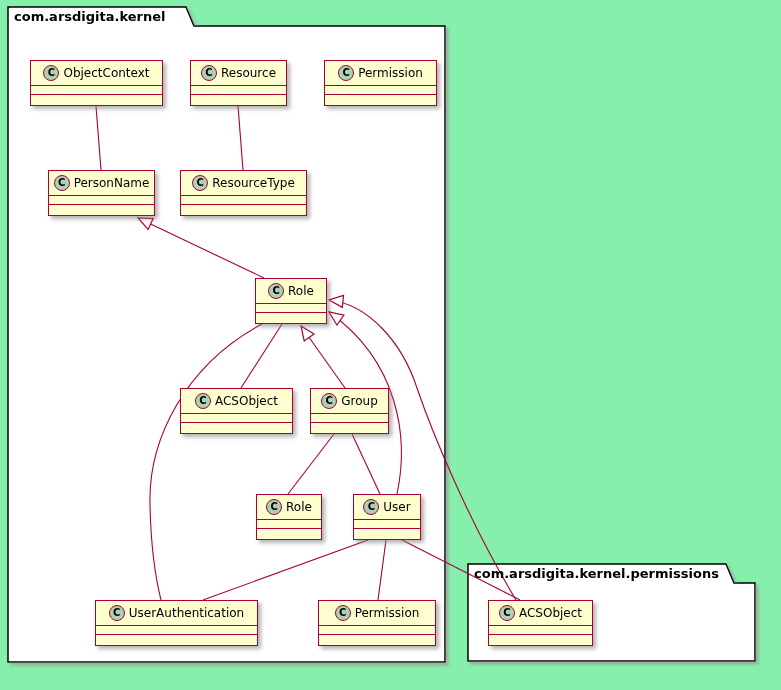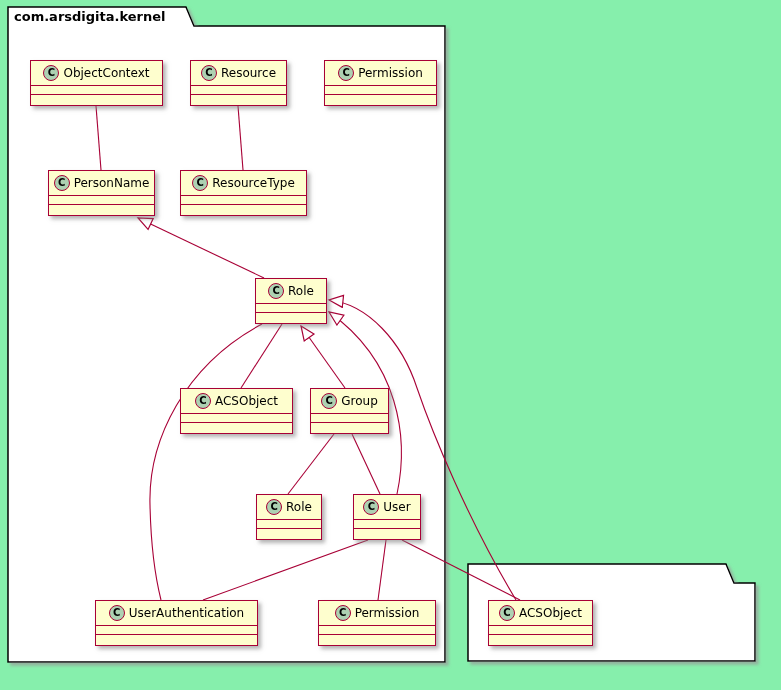--- a/index.html
+++ b/index.html
@@ -47,20 +47,21 @@
     <path d="M402,540 L520,600" fill="none" stroke="#A80036" stroke-width="1.1"></path>
     <path d="M262,324 C185,365 148,440 150,505 C151,552 156,580 161,600" fill="none" stroke="#A80036" stroke-width="1.1"></path>
 
     <path d="M264,278 L138,218" fill="none" stroke="#A80036" stroke-width="1.1" marker-end="url(#gen)"></path>
     <path d="M345,388 L301,326" fill="none" stroke="#A80036" stroke-width="1.1" marker-end="url(#gen)"></path>
     <path d="M397,494 C409,438 399,362 329,312" fill="none" stroke="#A80036" stroke-width="1.1" marker-end="url(#gen)"></path>
     <path d="M516,600 C468,520 432,432 417,388 C402,342 368,304 329,300" fill="none" stroke="#A80036" stroke-width="1.1" marker-end="url(#gen)"></path>
   </svg>
 
   <div class="pkg-label" style="left:14px;top:9px;">com.arsdigita.kernel</div>
+  <div class="pkg-label" style="left:474px;top:566px;">com.arsdigita.kernel.permissions</div>
 
   <div class="uml-class" style="left:30px;top:60px;width:133px;">
     <div class="cls-title">
       <span class="spot">C</span>
       <span class="cls-name">ObjectContext</span>
     </div>
     <div class="cls-sec"></div>
     <div class="cls-sec"></div>
   </div>
 

